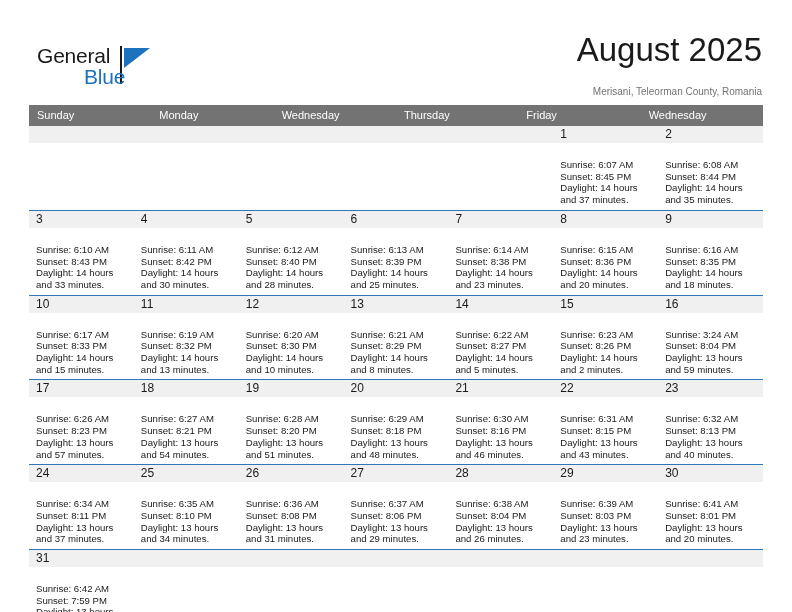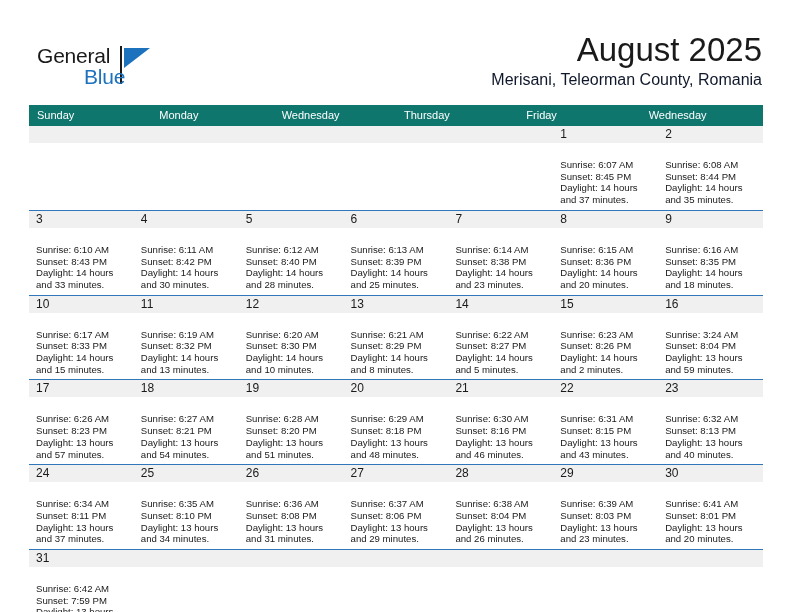--- a/index.html
+++ b/index.html
@@ -73,37 +73,37 @@
     top: 28px;
     text-align: right;
   }
   .cal-title {
     font-size: 33px;
     color: #1a1a1a;
     line-height: 32px;
     white-space: nowrap;
   }
   .cal-subtitle {
-    font-size: 16px;
-    color: #0f172a;
+    font-size: 10px;
+    color: #737373;
     line-height: 20px;
-    margin-top: 4px;
+    margin-top: 16px;
     white-space: nowrap;
   }
 
   
   .calendar {
     position: absolute;
     left: 29px;
     top: 105px;
     width: 734px;
   }
   .dow-row {
     display: flex;
-    background: #0f766e;
+    background: #737373;
     height: 21px;
   }
   .dow {
     flex: 1 1 0;
     color: #ffffff;
     font-size: 11px;
     line-height: 21px;
     padding-left: 8px;
     box-sizing: border-box;
     white-space: nowrap;

